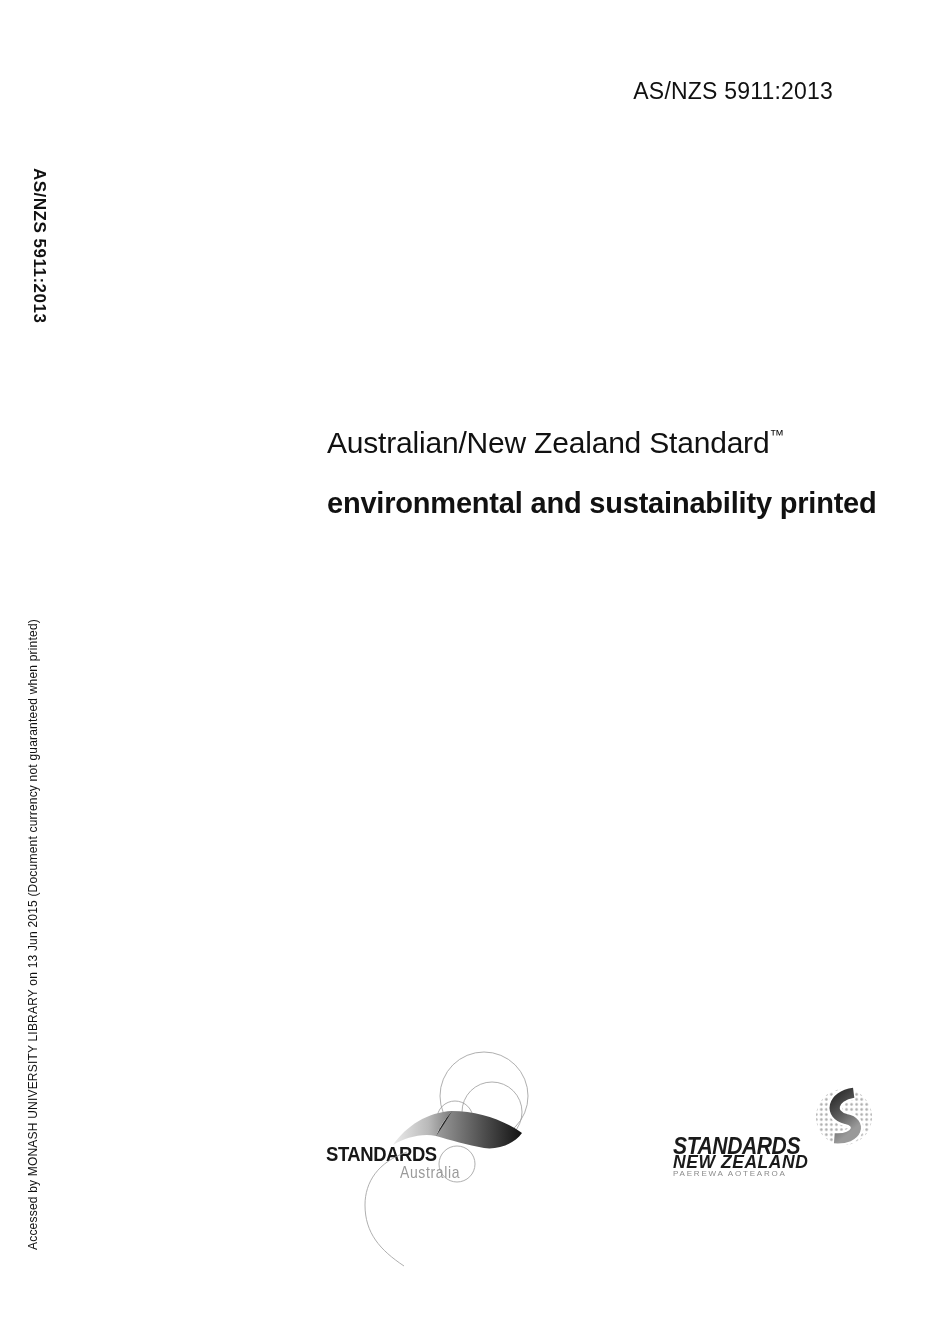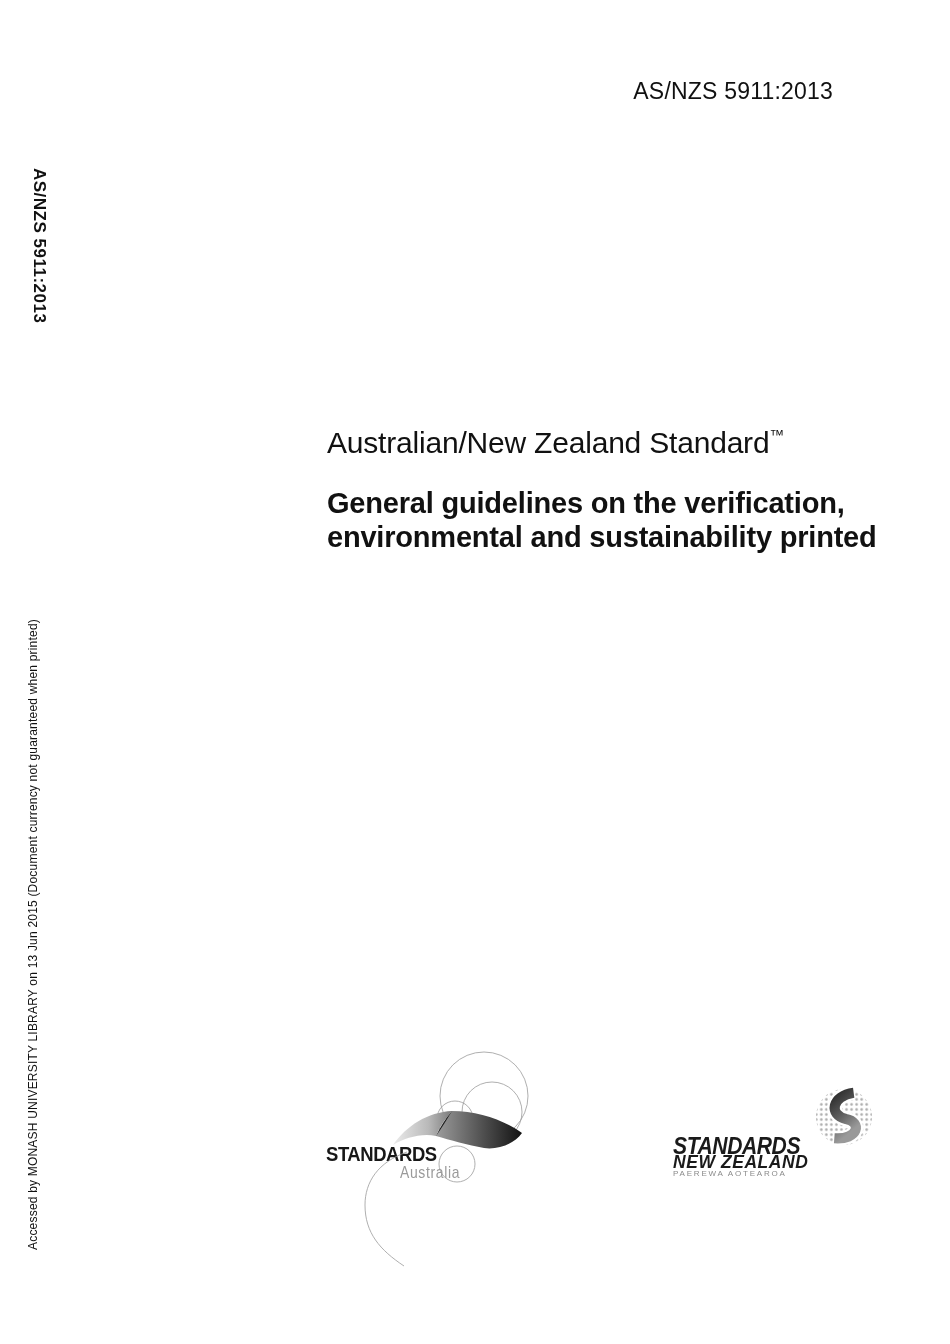--- a/index.html
+++ b/index.html
@@ -83,21 +83,20 @@
 
   <div class="spine-code">AS/NZS 5911:2013</div>
 
   <div class="access-note">Accessed by MONASH UNIVERSITY LIBRARY on 13 Jun 2015 (Document currency not guaranteed when printed)</div>
 
   <div class="designation">
     <span>Australian/New Zealand Standard</span><sup>™</sup>
   </div>
 
   <div class="doc-title">
-    <div>General guidelines on the verification,</div>
     <div>environmental and sustainability printed</div>
   </div>
 
   <div class="sa-logo">
     <div class="sa-wordmark">STANDARDS</div>
     <div class="sa-region">Australia</div>
     <svg width="215" height="228" viewBox="0 0 215 228">
       <defs>
         <linearGradient id="gaLight" x1="0" y1="0" x2="1" y2="0">
           <stop offset="0" stop-color="#ececec"></stop>

